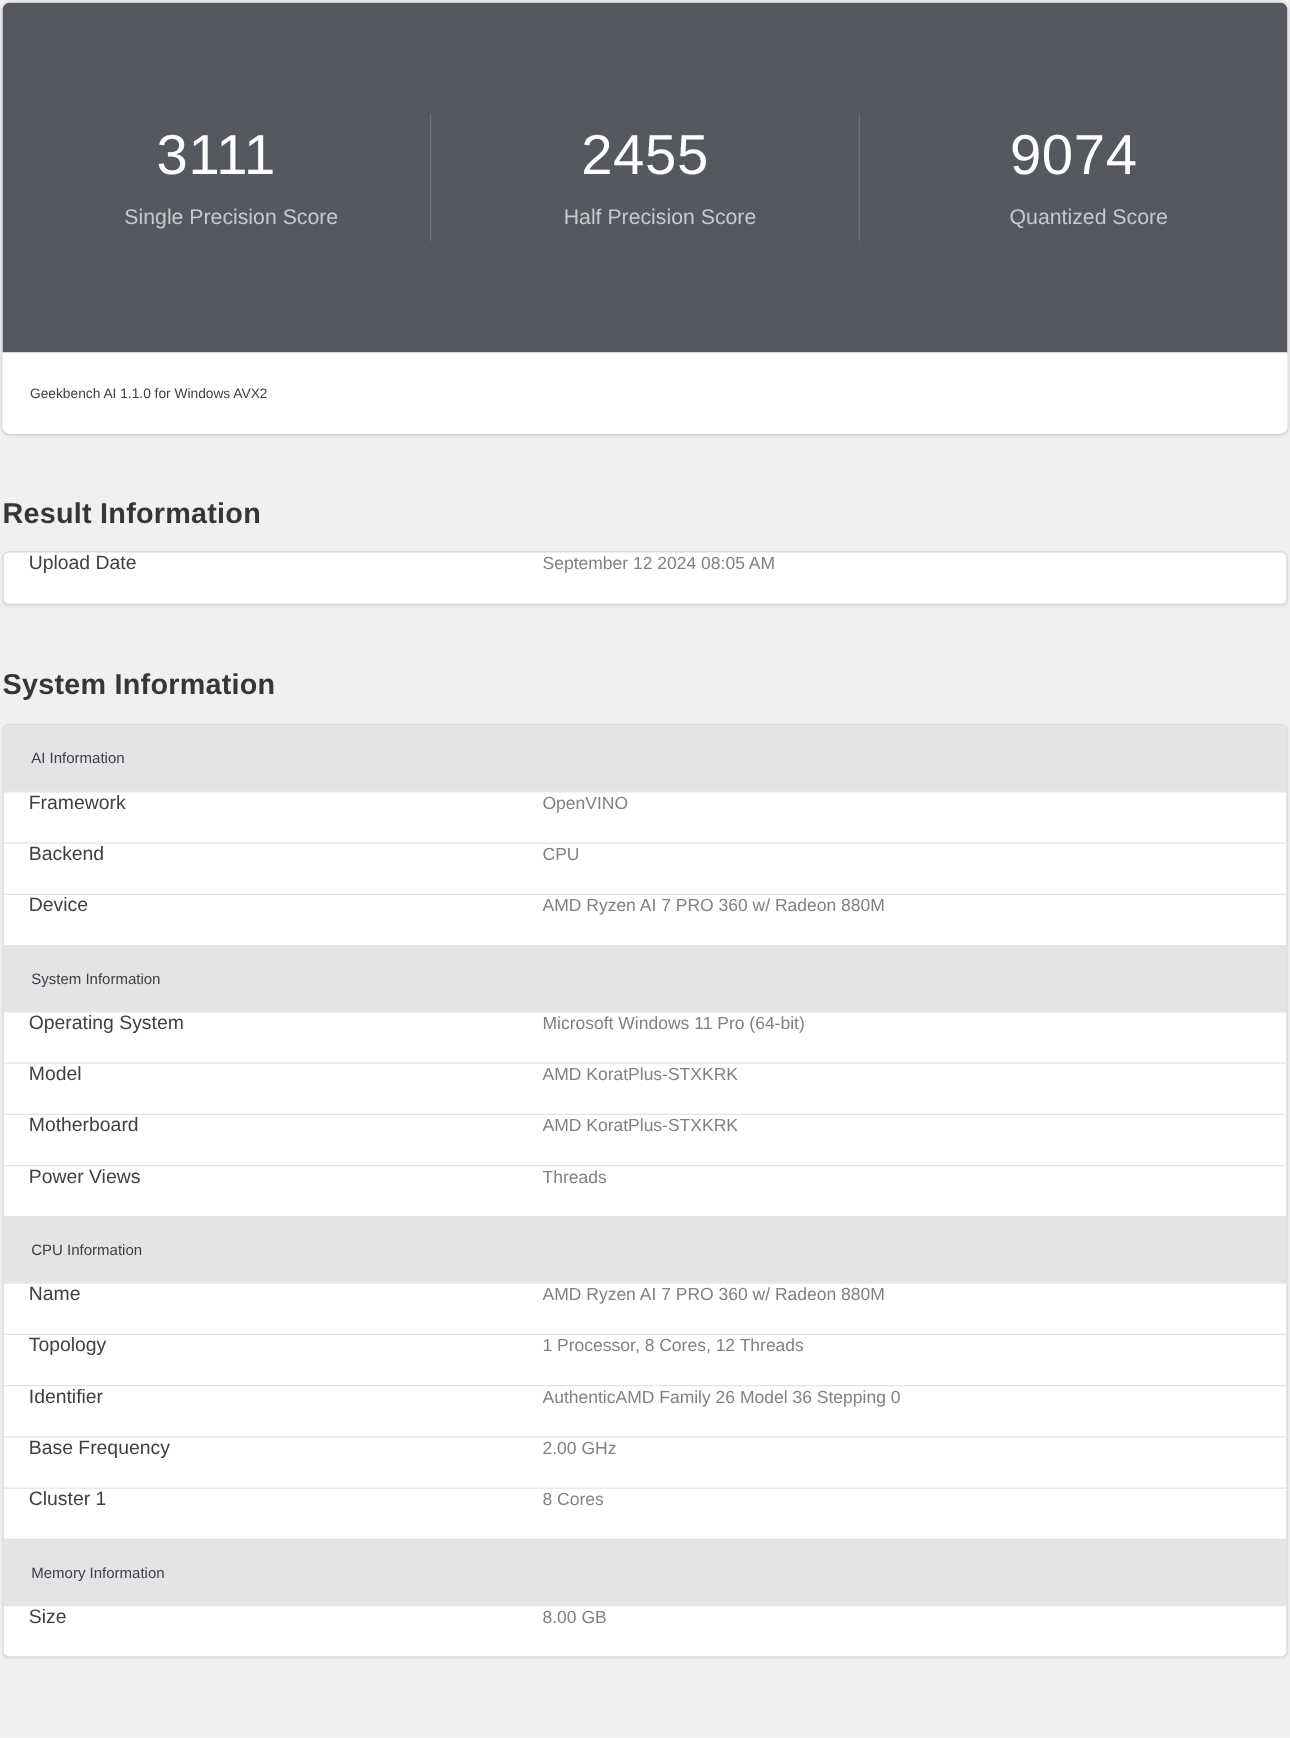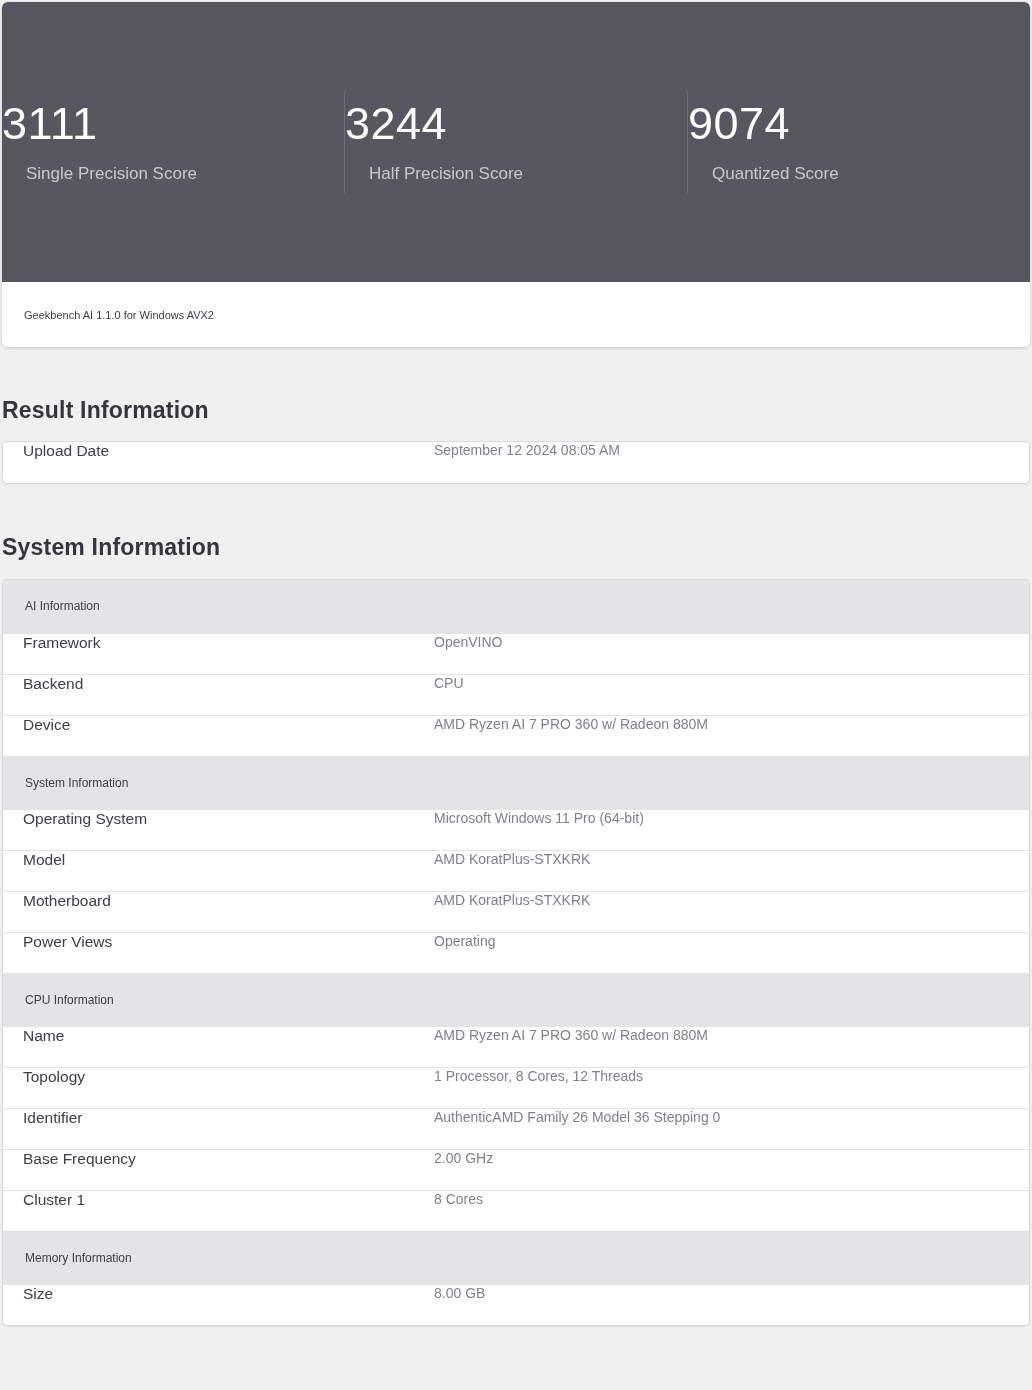--- a/index.html
+++ b/index.html
@@ -38,21 +38,21 @@
     box-shadow: 0 1px 3px rgba(0,0,0,.2);
   }
   .score-header {
     background: var(--header-bg);
     height: 280px;
     display: flex;
     align-items: center;
   }
   .score-col {
     flex: 1 1 0;
-    text-align: left;
+    text-align: center;
     padding: 9px 0;
   }
   .score-col + .score-col { border-left: 1px solid var(--header-divider); }
   .score-value {
     font-size: 45px;
     line-height: 1.05;
     color: var(--score-color);
     font-weight: 400;
     letter-spacing: 0.5px;
   }
@@ -125,21 +125,21 @@
 <div class="page">
 
   <div class="top-card">
     <div class="score-header">
 
     <div class="score-col">
           <div class="score-value">3111</div>
           <div class="score-label">Single Precision Score</div>
         </div>
         <div class="score-col">
-          <div class="score-value">3244</div>
+          <div class="score-value">2455</div>
           <div class="score-label">Half Precision Score</div>
         </div>
         <div class="score-col">
           <div class="score-value">9074</div>
           <div class="score-label">Quantized Score</div>
         </div>
       </div>
     <div class="version-bar">Geekbench AI 1.1.0 for Windows AVX2</div>
   </div>
 
@@ -178,21 +178,21 @@
       <div class="table-row">
         <div class="cell-label">Model</div>
         <div class="cell-value">AMD KoratPlus-STXKRK</div>
       </div>
       <div class="table-row">
         <div class="cell-label">Motherboard</div>
         <div class="cell-value">AMD KoratPlus-STXKRK</div>
       </div>
       <div class="table-row">
         <div class="cell-label">Power Views</div>
-        <div class="cell-value">Operating</div>
+        <div class="cell-value">Threads</div>
       </div>
       <div class="section-row">CPU Information</div>
       <div class="table-row">
         <div class="cell-label">Name</div>
         <div class="cell-value">AMD Ryzen AI 7 PRO 360 w/ Radeon 880M</div>
       </div>
       <div class="table-row">
         <div class="cell-label">Topology</div>
         <div class="cell-value">1 Processor, 8 Cores, 12 Threads</div>
       </div>

